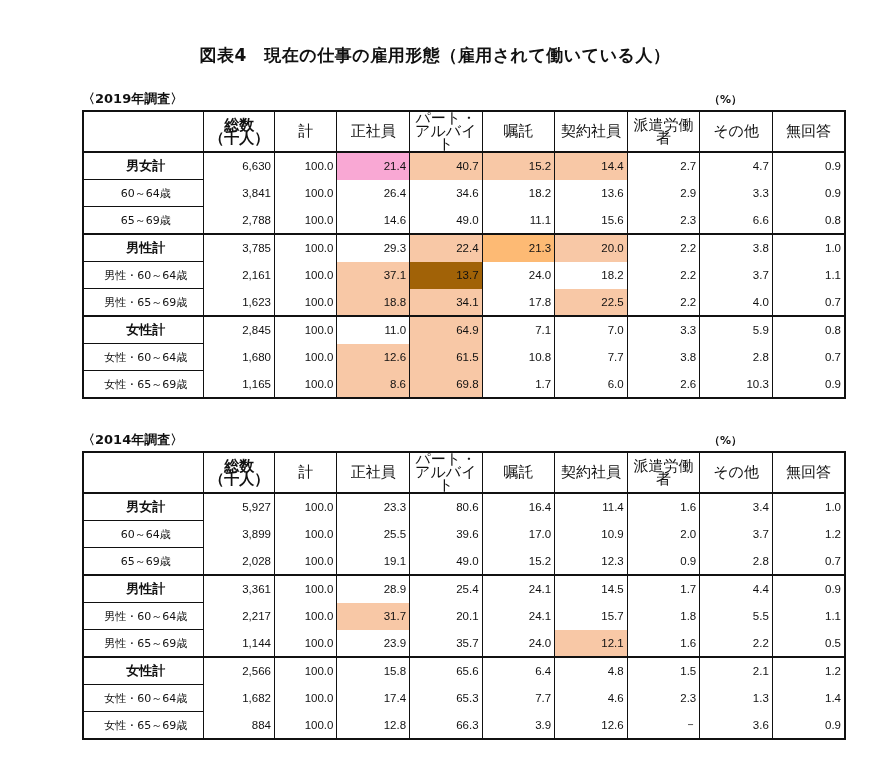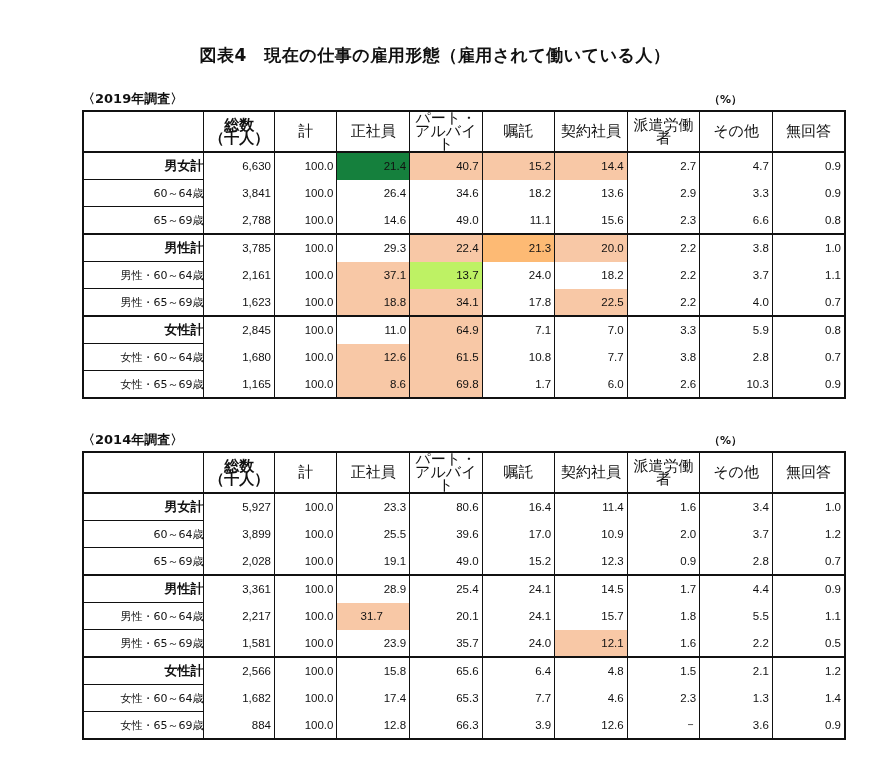--- a/index.html
+++ b/index.html
@@ -25,21 +25,21 @@
     height: 36px; font-weight: normal; font-size: 15px; text-align: center;
     border: 1.5px solid #111; line-height: 13px;
     font-family: "DejaVu Sans", sans-serif;
   }
   th.bold { font-weight: bold; }
   td {
     height: 26px; text-align: right; padding-right: 3px;
     border-left: 1.5px solid #111; border-right: 1.5px solid #111;
   }
   td.label {
-    text-align: right; padding-left: 4px; padding-right: 0;
+    text-align: center; padding-left: 4px; padding-right: 0;
     border: 1.5px solid #111; font-family: "DejaVu Sans", sans-serif; font-size: 11px;
   }
   td.label.total { font-weight: bold; font-size: 13px; }
   tr.group-start td { border-top: 2px solid #111; }
   td.hl { background: #f8c8a6; }
   col.c-label { width: 120px; }
   col.c-total { width: 70px; }
   col.c-kei { width: 62px; }
   col.c-std { width: 72px; }
 </style>
@@ -78,21 +78,21 @@
         <th>派遣労働者</th>
         <th>その他</th>
         <th>無回答</th>
       </tr>
     </thead>
     <tbody>
         <tr class="group-start">
           <td class="label total">男女計</td>
           <td>6,630</td>
           <td>100.0</td>
-          <td class="hl" style="background: #15803d;">21.4</td>
+          <td class="hl" style="background: #f9a8d4;">21.4</td>
           <td class="hl" style="background: rgb(248, 200, 166);">40.7</td>
           <td class="hl" style="background: rgb(248, 200, 166);">15.2</td>
           <td class="hl" style="background: rgb(248, 200, 166);">14.4</td>
           <td>2.7</td>
           <td>4.7</td>
           <td>0.9</td>
         </tr>
         <tr>
           <td class="label">60～64歳</td>
           <td>3,841</td>
@@ -127,21 +127,21 @@
           <td class="hl" style="background: rgb(248, 200, 166);">20.0</td>
           <td>2.2</td>
           <td>3.8</td>
           <td>1.0</td>
         </tr>
         <tr>
           <td class="label">男性・60～64歳</td>
           <td>2,161</td>
           <td>100.0</td>
           <td class="hl" style="background: rgb(248, 200, 166); margin-left: 13px;">37.1</td>
-          <td class="hl" style="background: #bef264;">13.7</td>
+          <td class="hl" style="background: #a16207;">13.7</td>
           <td>24.0</td>
           <td>18.2</td>
           <td>2.2</td>
           <td>3.7</td>
           <td>1.1</td>
         </tr>
         <tr>
           <td class="label">男性・65～69歳</td>
           <td>1,623</td>
           <td>100.0</td>
@@ -271,31 +271,31 @@
           <td>24.1</td>
           <td>14.5</td>
           <td>1.7</td>
           <td>4.4</td>
           <td>0.9</td>
         </tr>
         <tr>
           <td class="label">男性・60～64歳</td>
           <td>2,217</td>
           <td>100.0</td>
-          <td class="hl" style="background: rgb(248, 200, 166); text-align: center;">31.7</td>
+          <td class="hl" style="background: rgb(248, 200, 166);">31.7</td>
           <td>20.1</td>
           <td>24.1</td>
           <td>15.7</td>
           <td>1.8</td>
           <td>5.5</td>
           <td>1.1</td>
         </tr>
         <tr>
           <td class="label">男性・65～69歳</td>
-          <td>1,581</td>
+          <td>1,144</td>
           <td>100.0</td>
           <td>23.9</td>
           <td>35.7</td>
           <td>24.0</td>
           <td class="hl" style="background: rgb(248, 200, 166);">12.1</td>
           <td>1.6</td>
           <td>2.2</td>
           <td>0.5</td>
         </tr>
         <tr class="group-start">

